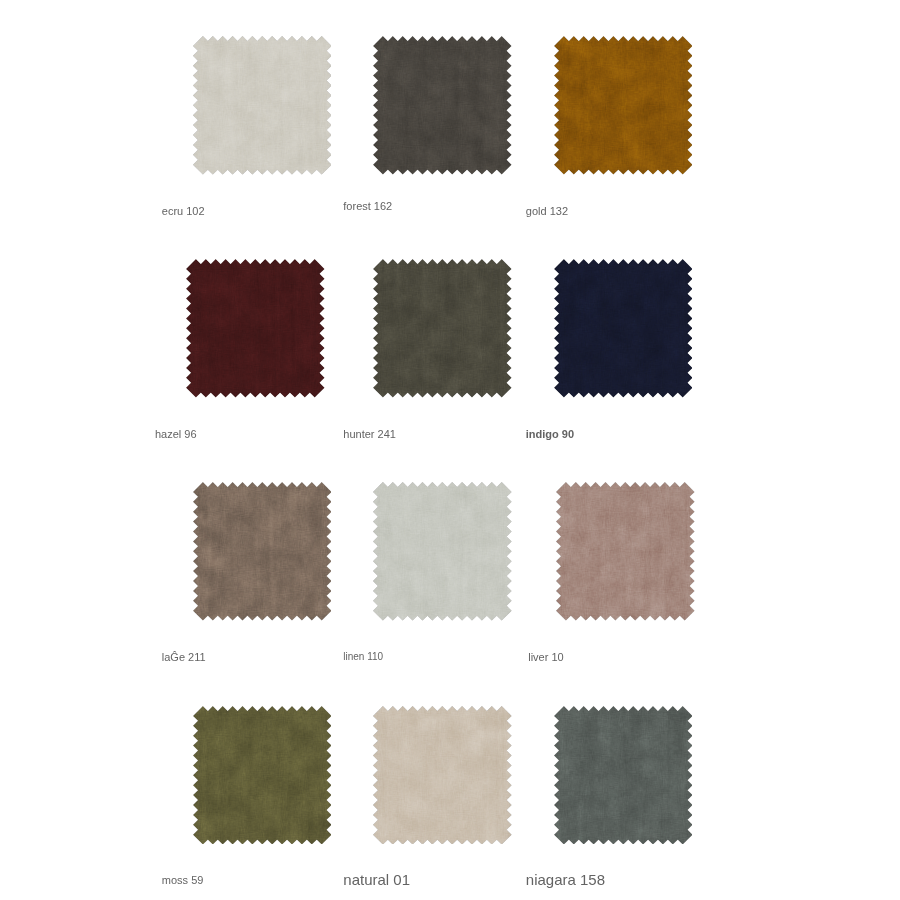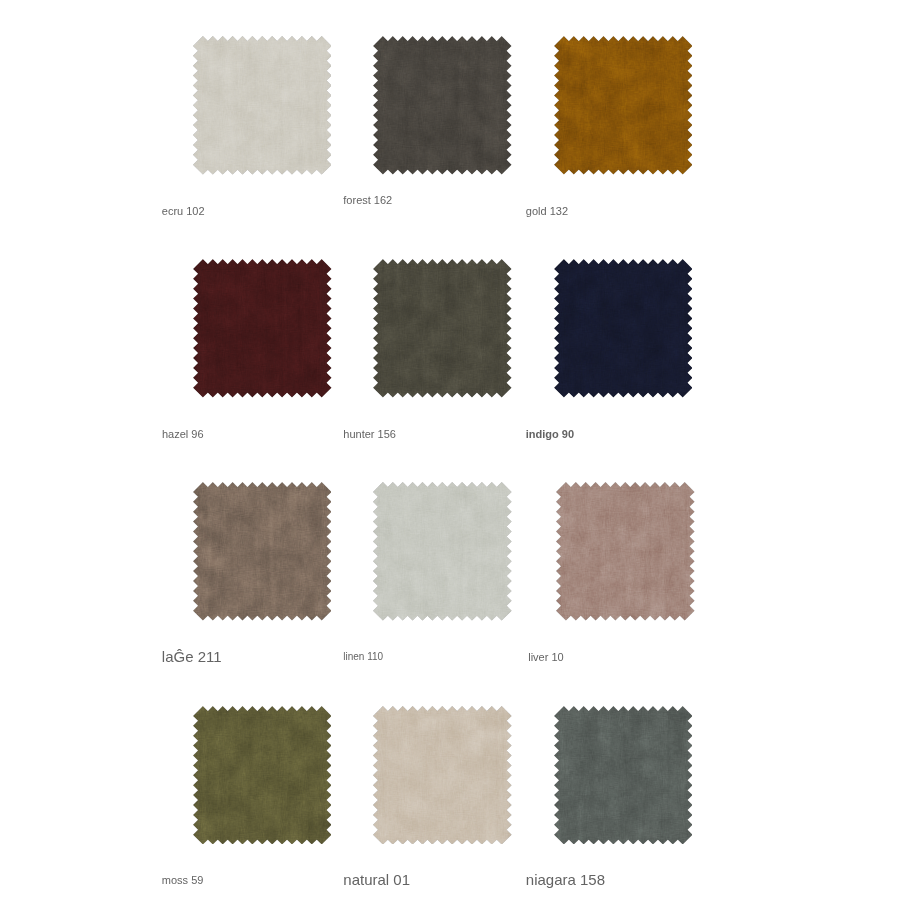--- a/index.html
+++ b/index.html
@@ -228,71 +228,71 @@
     <div class="swatch-label" style="top: 168.6px; left: -31px; color: rgb(99, 99, 99); font-size: 11px;">ecru 102</div>
   </div>
   <div class="swatch-cell" style="left: 373.2px; top: 36px; width: 138.6px; height: 198.6px;">
     <div class="swatch">
         <svg width="138.6" height="138.6" viewBox="0 0 138.6 138.6">
           <g filter="url(#tex1)">
             <path d="M 0.000,9.900 L 9.900,0.000 L 14.850,4.950 L 19.800,0.000 L 24.750,4.950 L 29.700,0.000 L 34.650,4.950 L 39.600,0.000 L 44.550,4.950 L 49.500,0.000 L 54.450,4.950 L 59.400,0.000 L 64.350,4.950 L 69.300,0.000 L 74.250,4.950 L 79.200,0.000 L 84.150,4.950 L 89.100,0.000 L 94.050,4.950 L 99.000,0.000 L 103.950,4.950 L 108.900,0.000 L 113.850,4.950 L 118.800,0.000 L 123.750,4.950 L 128.700,0.000 L 138.600,9.900 L 133.650,14.850 L 138.600,19.800 L 133.650,24.750 L 138.600,29.700 L 133.650,34.650 L 138.600,39.600 L 133.650,44.550 L 138.600,49.500 L 133.650,54.450 L 138.600,59.400 L 133.650,64.350 L 138.600,69.300 L 133.650,74.250 L 138.600,79.200 L 133.650,84.150 L 138.600,89.100 L 133.650,94.050 L 138.600,99.000 L 133.650,103.950 L 138.600,108.900 L 133.650,113.850 L 138.600,118.800 L 133.650,123.750 L 138.600,128.700 L 128.700,138.600 L 123.750,133.650 L 118.800,138.600 L 113.850,133.650 L 108.900,138.600 L 103.950,133.650 L 99.000,138.600 L 94.050,133.650 L 89.100,138.600 L 84.150,133.650 L 79.200,138.600 L 74.250,133.650 L 69.300,138.600 L 64.350,133.650 L 59.400,138.600 L 54.450,133.650 L 49.500,138.600 L 44.550,133.650 L 39.600,138.600 L 34.650,133.650 L 29.700,138.600 L 24.750,133.650 L 19.800,138.600 L 14.850,133.650 L 9.900,138.600 L 0.000,128.700 L 4.950,123.750 L 0.000,118.800 L 4.950,113.850 L 0.000,108.900 L 4.950,103.950 L 0.000,99.000 L 4.950,94.050 L 0.000,89.100 L 4.950,84.150 L 0.000,79.200 L 4.950,74.250 L 0.000,69.300 L 4.950,64.350 L 0.000,59.400 L 4.950,54.450 L 0.000,49.500 L 4.950,44.550 L 0.000,39.600 L 4.950,34.650 L 0.000,29.700 L 4.950,24.750 L 0.000,19.800 L 4.950,14.850 L 0.000,9.900 Z" fill="#4a4640"></path>
           </g>
         </svg>
       </div>
-    <div class="swatch-label" style="top: 158px; left: -29.9px; color: rgb(99, 99, 99); font-size: 11px;">forest 162</div>
+    <div class="swatch-label" style="top: 164px; left: -29.9px; color: rgb(99, 99, 99); font-size: 11px;">forest 162</div>
   </div>
   <div class="swatch-cell" style="left: 553.6px; top: 36px; width: 138.6px; height: 198.6px;">
     <div class="swatch">
         <svg width="138.6" height="138.6" viewBox="0 0 138.6 138.6">
           <g filter="url(#tex2)">
             <path d="M 0.000,9.900 L 9.900,0.000 L 14.850,4.950 L 19.800,0.000 L 24.750,4.950 L 29.700,0.000 L 34.650,4.950 L 39.600,0.000 L 44.550,4.950 L 49.500,0.000 L 54.450,4.950 L 59.400,0.000 L 64.350,4.950 L 69.300,0.000 L 74.250,4.950 L 79.200,0.000 L 84.150,4.950 L 89.100,0.000 L 94.050,4.950 L 99.000,0.000 L 103.950,4.950 L 108.900,0.000 L 113.850,4.950 L 118.800,0.000 L 123.750,4.950 L 128.700,0.000 L 138.600,9.900 L 133.650,14.850 L 138.600,19.800 L 133.650,24.750 L 138.600,29.700 L 133.650,34.650 L 138.600,39.600 L 133.650,44.550 L 138.600,49.500 L 133.650,54.450 L 138.600,59.400 L 133.650,64.350 L 138.600,69.300 L 133.650,74.250 L 138.600,79.200 L 133.650,84.150 L 138.600,89.100 L 133.650,94.050 L 138.600,99.000 L 133.650,103.950 L 138.600,108.900 L 133.650,113.850 L 138.600,118.800 L 133.650,123.750 L 138.600,128.700 L 128.700,138.600 L 123.750,133.650 L 118.800,138.600 L 113.850,133.650 L 108.900,138.600 L 103.950,133.650 L 99.000,138.600 L 94.050,133.650 L 89.100,138.600 L 84.150,133.650 L 79.200,138.600 L 74.250,133.650 L 69.300,138.600 L 64.350,133.650 L 59.400,138.600 L 54.450,133.650 L 49.500,138.600 L 44.550,133.650 L 39.600,138.600 L 34.650,133.650 L 29.700,138.600 L 24.750,133.650 L 19.800,138.600 L 14.850,133.650 L 9.900,138.600 L 0.000,128.700 L 4.950,123.750 L 0.000,118.800 L 4.950,113.850 L 0.000,108.900 L 4.950,103.950 L 0.000,99.000 L 4.950,94.050 L 0.000,89.100 L 4.950,84.150 L 0.000,79.200 L 4.950,74.250 L 0.000,69.300 L 4.950,64.350 L 0.000,59.400 L 4.950,54.450 L 0.000,49.500 L 4.950,44.550 L 0.000,39.600 L 4.950,34.650 L 0.000,29.700 L 4.950,24.750 L 0.000,19.800 L 4.950,14.850 L 0.000,9.900 Z" fill="#8a5709"></path>
           </g>
         </svg>
       </div>
     <div class="swatch-label" style="top: 168.6px; left: -27.8px; color: rgb(99, 99, 99); font-size: 11px;">gold 132</div>
   </div>
-  <div class="swatch-cell" style="left: 193px; top: 259.2px; width: 138.6px; height: 198.6px;">
+  <div class="swatch-cell" style="left: 186px; top: 259.2px; width: 138.6px; height: 198.6px;">
     <div class="swatch">
         <svg width="138.6" height="138.6" viewBox="0 0 138.6 138.6">
           <g filter="url(#tex3)">
             <path d="M 0.000,9.900 L 9.900,0.000 L 14.850,4.950 L 19.800,0.000 L 24.750,4.950 L 29.700,0.000 L 34.650,4.950 L 39.600,0.000 L 44.550,4.950 L 49.500,0.000 L 54.450,4.950 L 59.400,0.000 L 64.350,4.950 L 69.300,0.000 L 74.250,4.950 L 79.200,0.000 L 84.150,4.950 L 89.100,0.000 L 94.050,4.950 L 99.000,0.000 L 103.950,4.950 L 108.900,0.000 L 113.850,4.950 L 118.800,0.000 L 123.750,4.950 L 128.700,0.000 L 138.600,9.900 L 133.650,14.850 L 138.600,19.800 L 133.650,24.750 L 138.600,29.700 L 133.650,34.650 L 138.600,39.600 L 133.650,44.550 L 138.600,49.500 L 133.650,54.450 L 138.600,59.400 L 133.650,64.350 L 138.600,69.300 L 133.650,74.250 L 138.600,79.200 L 133.650,84.150 L 138.600,89.100 L 133.650,94.050 L 138.600,99.000 L 133.650,103.950 L 138.600,108.900 L 133.650,113.850 L 138.600,118.800 L 133.650,123.750 L 138.600,128.700 L 128.700,138.600 L 123.750,133.650 L 118.800,138.600 L 113.850,133.650 L 108.900,138.600 L 103.950,133.650 L 99.000,138.600 L 94.050,133.650 L 89.100,138.600 L 84.150,133.650 L 79.200,138.600 L 74.250,133.650 L 69.300,138.600 L 64.350,133.650 L 59.400,138.600 L 54.450,133.650 L 49.500,138.600 L 44.550,133.650 L 39.600,138.600 L 34.650,133.650 L 29.700,138.600 L 24.750,133.650 L 19.800,138.600 L 14.850,133.650 L 9.900,138.600 L 0.000,128.700 L 4.950,123.750 L 0.000,118.800 L 4.950,113.850 L 0.000,108.900 L 4.950,103.950 L 0.000,99.000 L 4.950,94.050 L 0.000,89.100 L 4.950,84.150 L 0.000,79.200 L 4.950,74.250 L 0.000,69.300 L 4.950,64.350 L 0.000,59.400 L 4.950,54.450 L 0.000,49.500 L 4.950,44.550 L 0.000,39.600 L 4.950,34.650 L 0.000,29.700 L 4.950,24.750 L 0.000,19.800 L 4.950,14.850 L 0.000,9.900 Z" fill="#46191a"></path>
           </g>
         </svg>
       </div>
     <div class="swatch-label" style="top: 168.6px; left: -31px; color: rgb(99, 99, 99); font-size: 11px;">hazel 96</div>
   </div>
   <div class="swatch-cell" style="left: 373.2px; top: 259.2px; width: 138.6px; height: 198.6px;">
     <div class="swatch">
         <svg width="138.6" height="138.6" viewBox="0 0 138.6 138.6">
           <g filter="url(#tex4)">
             <path d="M 0.000,9.900 L 9.900,0.000 L 14.850,4.950 L 19.800,0.000 L 24.750,4.950 L 29.700,0.000 L 34.650,4.950 L 39.600,0.000 L 44.550,4.950 L 49.500,0.000 L 54.450,4.950 L 59.400,0.000 L 64.350,4.950 L 69.300,0.000 L 74.250,4.950 L 79.200,0.000 L 84.150,4.950 L 89.100,0.000 L 94.050,4.950 L 99.000,0.000 L 103.950,4.950 L 108.900,0.000 L 113.850,4.950 L 118.800,0.000 L 123.750,4.950 L 128.700,0.000 L 138.600,9.900 L 133.650,14.850 L 138.600,19.800 L 133.650,24.750 L 138.600,29.700 L 133.650,34.650 L 138.600,39.600 L 133.650,44.550 L 138.600,49.500 L 133.650,54.450 L 138.600,59.400 L 133.650,64.350 L 138.600,69.300 L 133.650,74.250 L 138.600,79.200 L 133.650,84.150 L 138.600,89.100 L 133.650,94.050 L 138.600,99.000 L 133.650,103.950 L 138.600,108.900 L 133.650,113.850 L 138.600,118.800 L 133.650,123.750 L 138.600,128.700 L 128.700,138.600 L 123.750,133.650 L 118.800,138.600 L 113.850,133.650 L 108.900,138.600 L 103.950,133.650 L 99.000,138.600 L 94.050,133.650 L 89.100,138.600 L 84.150,133.650 L 79.200,138.600 L 74.250,133.650 L 69.300,138.600 L 64.350,133.650 L 59.400,138.600 L 54.450,133.650 L 49.500,138.600 L 44.550,133.650 L 39.600,138.600 L 34.650,133.650 L 29.700,138.600 L 24.750,133.650 L 19.800,138.600 L 14.850,133.650 L 9.900,138.600 L 0.000,128.700 L 4.950,123.750 L 0.000,118.800 L 4.950,113.850 L 0.000,108.900 L 4.950,103.950 L 0.000,99.000 L 4.950,94.050 L 0.000,89.100 L 4.950,84.150 L 0.000,79.200 L 4.950,74.250 L 0.000,69.300 L 4.950,64.350 L 0.000,59.400 L 4.950,54.450 L 0.000,49.500 L 4.950,44.550 L 0.000,39.600 L 4.950,34.650 L 0.000,29.700 L 4.950,24.750 L 0.000,19.800 L 4.950,14.850 L 0.000,9.900 Z" fill="#4c4a3e"></path>
           </g>
         </svg>
       </div>
-    <div class="swatch-label" style="top: 168.6px; left: -29.9px; color: rgb(99, 99, 99); font-size: 11px;">hunter 156</div>
+    <div class="swatch-label" style="top: 168.6px; left: -29.9px; color: rgb(99, 99, 99); font-size: 11px;">hunter 241</div>
   </div>
   <div class="swatch-cell" style="left: 553.6px; top: 259.2px; width: 138.6px; height: 198.6px; font-weight: bold;">
     <div class="swatch">
         <svg width="138.6" height="138.6" viewBox="0 0 138.6 138.6">
           <g filter="url(#tex5)">
             <path d="M 0.000,9.900 L 9.900,0.000 L 14.850,4.950 L 19.800,0.000 L 24.750,4.950 L 29.700,0.000 L 34.650,4.950 L 39.600,0.000 L 44.550,4.950 L 49.500,0.000 L 54.450,4.950 L 59.400,0.000 L 64.350,4.950 L 69.300,0.000 L 74.250,4.950 L 79.200,0.000 L 84.150,4.950 L 89.100,0.000 L 94.050,4.950 L 99.000,0.000 L 103.950,4.950 L 108.900,0.000 L 113.850,4.950 L 118.800,0.000 L 123.750,4.950 L 128.700,0.000 L 138.600,9.900 L 133.650,14.850 L 138.600,19.800 L 133.650,24.750 L 138.600,29.700 L 133.650,34.650 L 138.600,39.600 L 133.650,44.550 L 138.600,49.500 L 133.650,54.450 L 138.600,59.400 L 133.650,64.350 L 138.600,69.300 L 133.650,74.250 L 138.600,79.200 L 133.650,84.150 L 138.600,89.100 L 133.650,94.050 L 138.600,99.000 L 133.650,103.950 L 138.600,108.900 L 133.650,113.850 L 138.600,118.800 L 133.650,123.750 L 138.600,128.700 L 128.700,138.600 L 123.750,133.650 L 118.800,138.600 L 113.850,133.650 L 108.900,138.600 L 103.950,133.650 L 99.000,138.600 L 94.050,133.650 L 89.100,138.600 L 84.150,133.650 L 79.200,138.600 L 74.250,133.650 L 69.300,138.600 L 64.350,133.650 L 59.400,138.600 L 54.450,133.650 L 49.500,138.600 L 44.550,133.650 L 39.600,138.600 L 34.650,133.650 L 29.700,138.600 L 24.750,133.650 L 19.800,138.600 L 14.850,133.650 L 9.900,138.600 L 0.000,128.700 L 4.950,123.750 L 0.000,118.800 L 4.950,113.850 L 0.000,108.900 L 4.950,103.950 L 0.000,99.000 L 4.950,94.050 L 0.000,89.100 L 4.950,84.150 L 0.000,79.200 L 4.950,74.250 L 0.000,69.300 L 4.950,64.350 L 0.000,59.400 L 4.950,54.450 L 0.000,49.500 L 4.950,44.550 L 0.000,39.600 L 4.950,34.650 L 0.000,29.700 L 4.950,24.750 L 0.000,19.800 L 4.950,14.850 L 0.000,9.900 Z" fill="#171b30"></path>
           </g>
         </svg>
       </div>
     <div class="swatch-label" style="top: 168.6px; left: -27.8px; color: rgb(99, 99, 99); font-size: 11px;">indigo 90</div>
   </div>
   <div class="swatch-cell" style="left: 192.8px; top: 482.4px; width: 138.6px; height: 198.6px;">
     <div class="swatch">
         <svg width="138.6" height="138.6" viewBox="0 0 138.6 138.6">
           <g filter="url(#tex6)">
             <path d="M 0.000,9.900 L 9.900,0.000 L 14.850,4.950 L 19.800,0.000 L 24.750,4.950 L 29.700,0.000 L 34.650,4.950 L 39.600,0.000 L 44.550,4.950 L 49.500,0.000 L 54.450,4.950 L 59.400,0.000 L 64.350,4.950 L 69.300,0.000 L 74.250,4.950 L 79.200,0.000 L 84.150,4.950 L 89.100,0.000 L 94.050,4.950 L 99.000,0.000 L 103.950,4.950 L 108.900,0.000 L 113.850,4.950 L 118.800,0.000 L 123.750,4.950 L 128.700,0.000 L 138.600,9.900 L 133.650,14.850 L 138.600,19.800 L 133.650,24.750 L 138.600,29.700 L 133.650,34.650 L 138.600,39.600 L 133.650,44.550 L 138.600,49.500 L 133.650,54.450 L 138.600,59.400 L 133.650,64.350 L 138.600,69.300 L 133.650,74.250 L 138.600,79.200 L 133.650,84.150 L 138.600,89.100 L 133.650,94.050 L 138.600,99.000 L 133.650,103.950 L 138.600,108.900 L 133.650,113.850 L 138.600,118.800 L 133.650,123.750 L 138.600,128.700 L 128.700,138.600 L 123.750,133.650 L 118.800,138.600 L 113.850,133.650 L 108.900,138.600 L 103.950,133.650 L 99.000,138.600 L 94.050,133.650 L 89.100,138.600 L 84.150,133.650 L 79.200,138.600 L 74.250,133.650 L 69.300,138.600 L 64.350,133.650 L 59.400,138.600 L 54.450,133.650 L 49.500,138.600 L 44.550,133.650 L 39.600,138.600 L 34.650,133.650 L 29.700,138.600 L 24.750,133.650 L 19.800,138.600 L 14.850,133.650 L 9.900,138.600 L 0.000,128.700 L 4.950,123.750 L 0.000,118.800 L 4.950,113.850 L 0.000,108.900 L 4.950,103.950 L 0.000,99.000 L 4.950,94.050 L 0.000,89.100 L 4.950,84.150 L 0.000,79.200 L 4.950,74.250 L 0.000,69.300 L 4.950,64.350 L 0.000,59.400 L 4.950,54.450 L 0.000,49.500 L 4.950,44.550 L 0.000,39.600 L 4.950,34.650 L 0.000,29.700 L 4.950,24.750 L 0.000,19.800 L 4.950,14.850 L 0.000,9.900 Z" fill="#7e6c5e"></path>
           </g>
         </svg>
       </div>
-    <div class="swatch-label" style="top: 168.6px; left: -31px; color: rgb(99, 99, 99); font-size: 15px;">laĜe 211</div>
+    <div class="swatch-label" style="top: 168.6px; left: -31px; color: rgb(99, 99, 99); font-size: 11px;">laĜe 211</div>
   </div>
   <div class="swatch-cell" style="left: 373.2px; top: 482.4px; width: 138.6px; height: 198.6px;">
     <div class="swatch">
         <svg width="138.6" height="138.6" viewBox="0 0 138.6 138.6">
           <g filter="url(#tex7)">
             <path d="M 0.000,9.900 L 9.900,0.000 L 14.850,4.950 L 19.800,0.000 L 24.750,4.950 L 29.700,0.000 L 34.650,4.950 L 39.600,0.000 L 44.550,4.950 L 49.500,0.000 L 54.450,4.950 L 59.400,0.000 L 64.350,4.950 L 69.300,0.000 L 74.250,4.950 L 79.200,0.000 L 84.150,4.950 L 89.100,0.000 L 94.050,4.950 L 99.000,0.000 L 103.950,4.950 L 108.900,0.000 L 113.850,4.950 L 118.800,0.000 L 123.750,4.950 L 128.700,0.000 L 138.600,9.900 L 133.650,14.850 L 138.600,19.800 L 133.650,24.750 L 138.600,29.700 L 133.650,34.650 L 138.600,39.600 L 133.650,44.550 L 138.600,49.500 L 133.650,54.450 L 138.600,59.400 L 133.650,64.350 L 138.600,69.300 L 133.650,74.250 L 138.600,79.200 L 133.650,84.150 L 138.600,89.100 L 133.650,94.050 L 138.600,99.000 L 133.650,103.950 L 138.600,108.900 L 133.650,113.850 L 138.600,118.800 L 133.650,123.750 L 138.600,128.700 L 128.700,138.600 L 123.750,133.650 L 118.800,138.600 L 113.850,133.650 L 108.900,138.600 L 103.950,133.650 L 99.000,138.600 L 94.050,133.650 L 89.100,138.600 L 84.150,133.650 L 79.200,138.600 L 74.250,133.650 L 69.300,138.600 L 64.350,133.650 L 59.400,138.600 L 54.450,133.650 L 49.500,138.600 L 44.550,133.650 L 39.600,138.600 L 34.650,133.650 L 29.700,138.600 L 24.750,133.650 L 19.800,138.600 L 14.850,133.650 L 9.900,138.600 L 0.000,128.700 L 4.950,123.750 L 0.000,118.800 L 4.950,113.850 L 0.000,108.900 L 4.950,103.950 L 0.000,99.000 L 4.950,94.050 L 0.000,89.100 L 4.950,84.150 L 0.000,79.200 L 4.950,74.250 L 0.000,69.300 L 4.950,64.350 L 0.000,59.400 L 4.950,54.450 L 0.000,49.500 L 4.950,44.550 L 0.000,39.600 L 4.950,34.650 L 0.000,29.700 L 4.950,24.750 L 0.000,19.800 L 4.950,14.850 L 0.000,9.900 Z" fill="#c7c9c1"></path>
           </g>
         </svg>
       </div>
     <div class="swatch-label" style="top: 168.6px; left: -29.9px; color: rgb(99, 99, 99); font-size: 10px;">linen 110</div>

